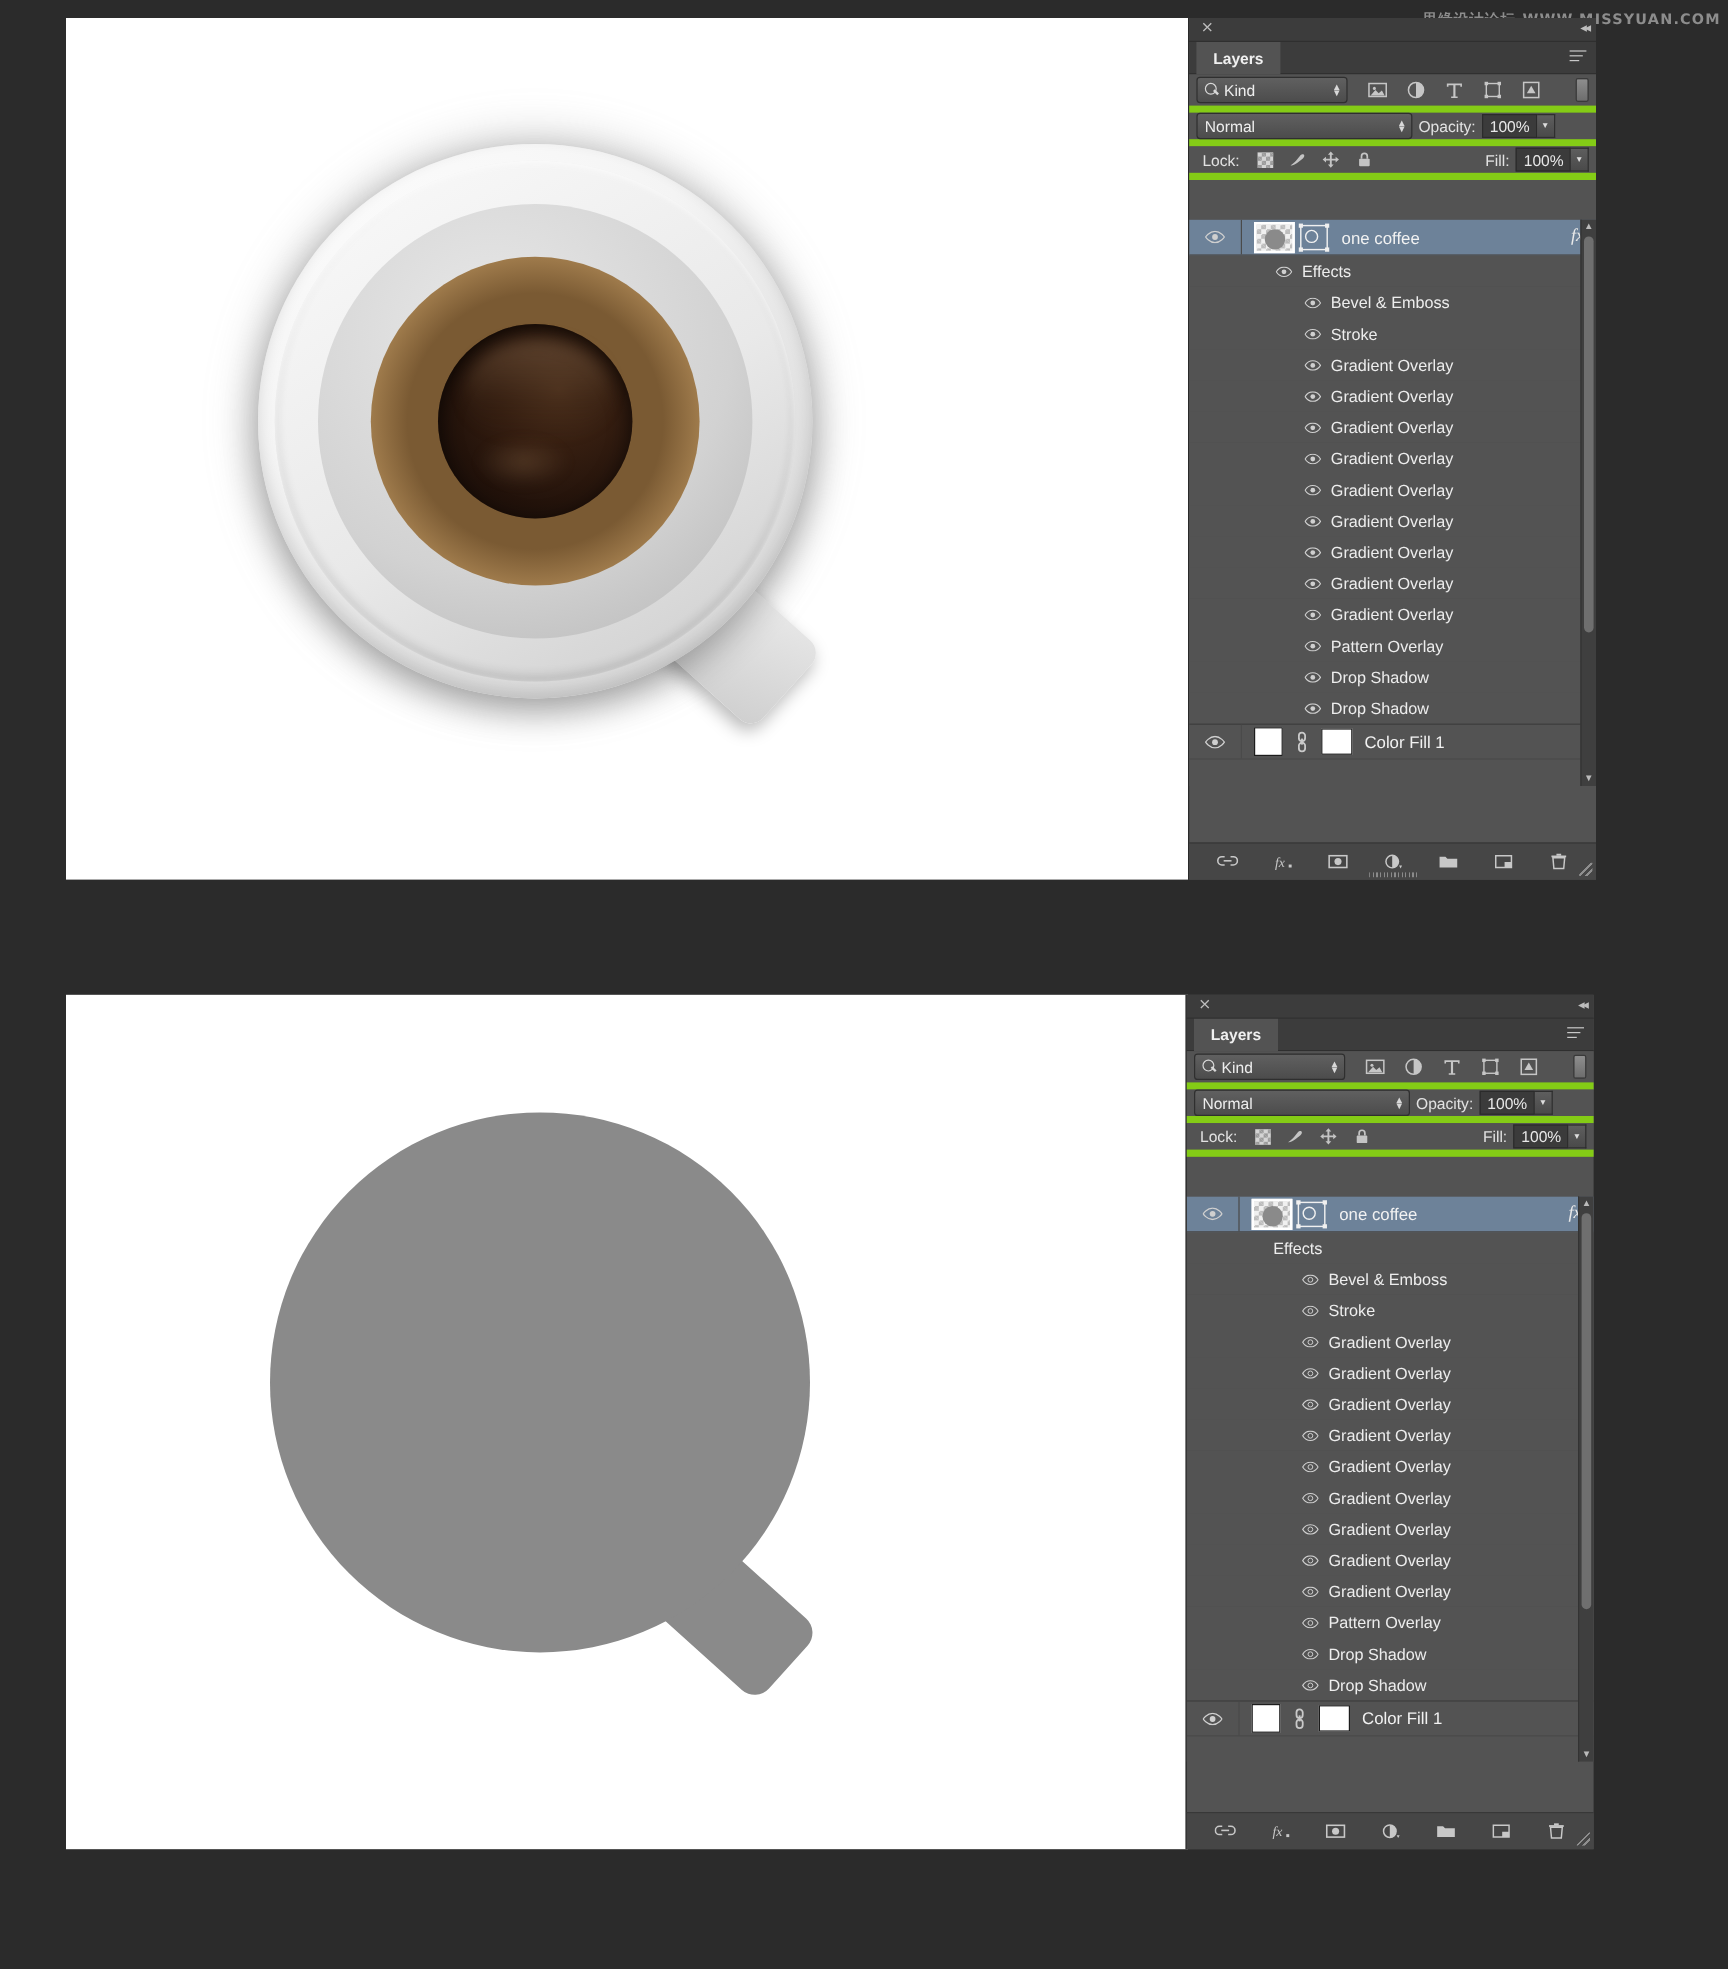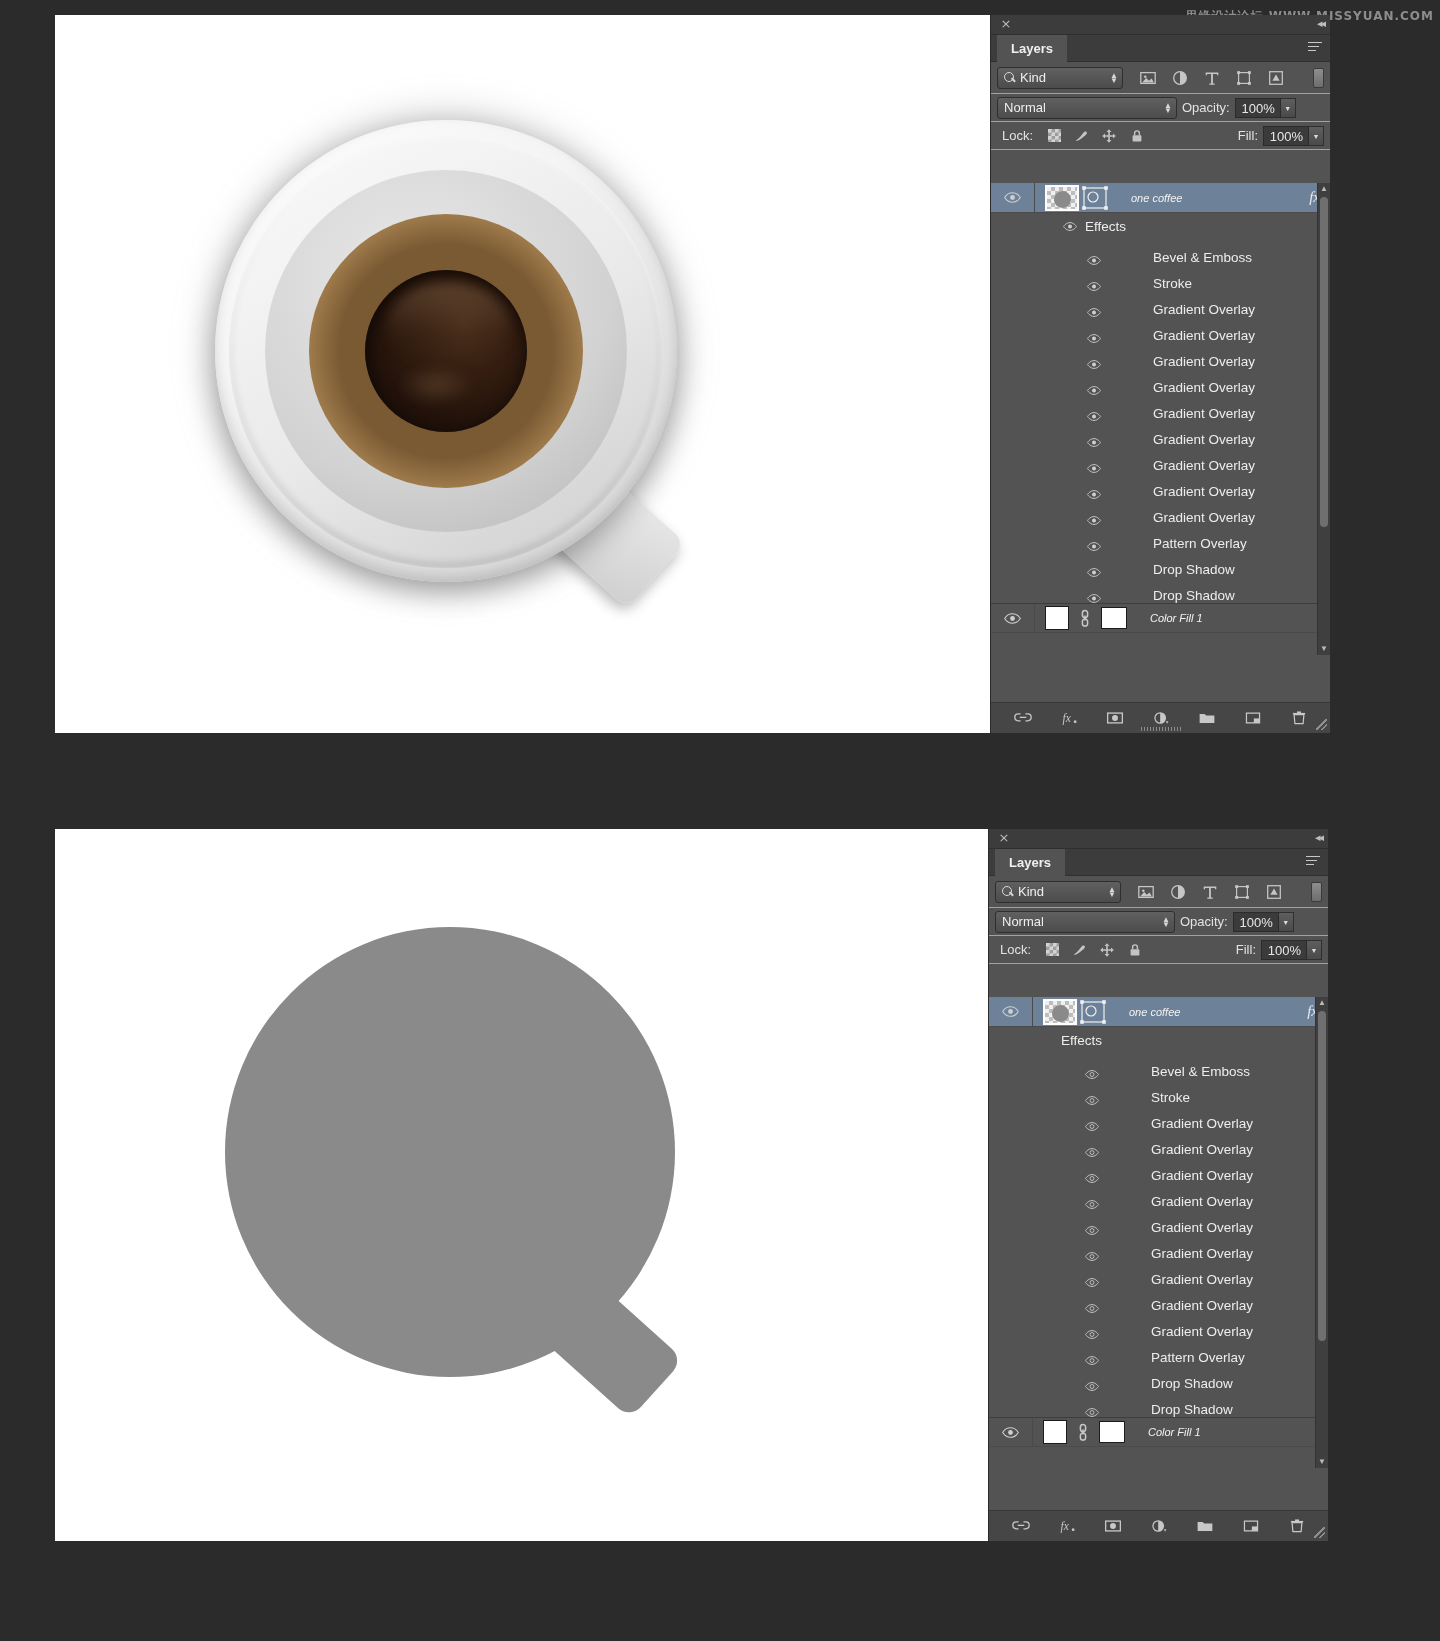--- a/index.html
+++ b/index.html
@@ -139,21 +139,21 @@
     width: 14px; height: 12px;
   }
   .ps-menu-btn span {
     display: block; height: 1px; background: #c8c8c8; margin-bottom: 3px;
   }
   .ps-menu-btn span:nth-child(2) { width: 11px; }
   .ps-menu-btn span:nth-child(3) { width: 8px; }
 
   .ps-row {
     position: relative; height: 28px;
-    border-bottom: 1px solid #84cc16;
+    border-bottom: 6px solid #84cc16;
     background: #535353;
     display: flex; align-items: center; padding: 0 6px;
   }
   .ps-filter-row { height: 32px; }
 
   .ps-select {
     background: linear-gradient(180deg,#606060,#4c4c4c);
     border: 1px solid #2f2f2f; border-radius: 3px;
     height: 22px; display: flex; align-items: center;
     padding: 0 4px 0 6px; color: #eee; font-size: 13px;
@@ -248,35 +248,34 @@
     width: 26px; height: 24px; margin-left: 3px; position: relative;
   }
   .thumb-white {
     width: 26px; height: 22px; border: 1.5px solid #1c1c1c; background: #ffffff;
   }
   .thumb-white-sq {
     width: 24px; height: 24px; border: 1.5px solid #1c1c1c; background: #ffffff;
   }
   .link-ic { width: 16px; height: 20px; margin: 0 8px; color: #c9c9c9; flex: none; }
 
-  .layer-name { margin-left: 23px; font-size: 11px; color: #f2f2f2; font-style: italic; }
+  .layer-name { margin-left: 10px; font-size: 14px; color: #f2f2f2; }
   .fx-badge {
     margin-left: auto; margin-right: 10px;
     font-family: "Liberation Serif", serif; font-style: italic;
     font-size: 15px; color: #e9e9e9;
   }
 
   .effects-row {
     display: flex; align-items: center; height: 26px; background: #535353;
     padding-left: 72px;
   }
   .effect-row {
-    display: flex; align-items: flex-end; height: 26px; background: #535353;
+    display: flex; align-items: center; height: 26px; background: #535353;
     padding-left: 96px;
-    gap: 44px;
   }
   .effect-label { margin-left: 8px; font-size: 13.5px; color: #ededed; }
 
   .scrollbar {
     position: absolute; right: 0; width: 13px;
     background: #3f3f3f; border-left: 1px solid #333;
   }
   .scroll-thumb {
     position: absolute; left: 2px; right: 2px;
     background: #6f6f6f; border-radius: 4px;

